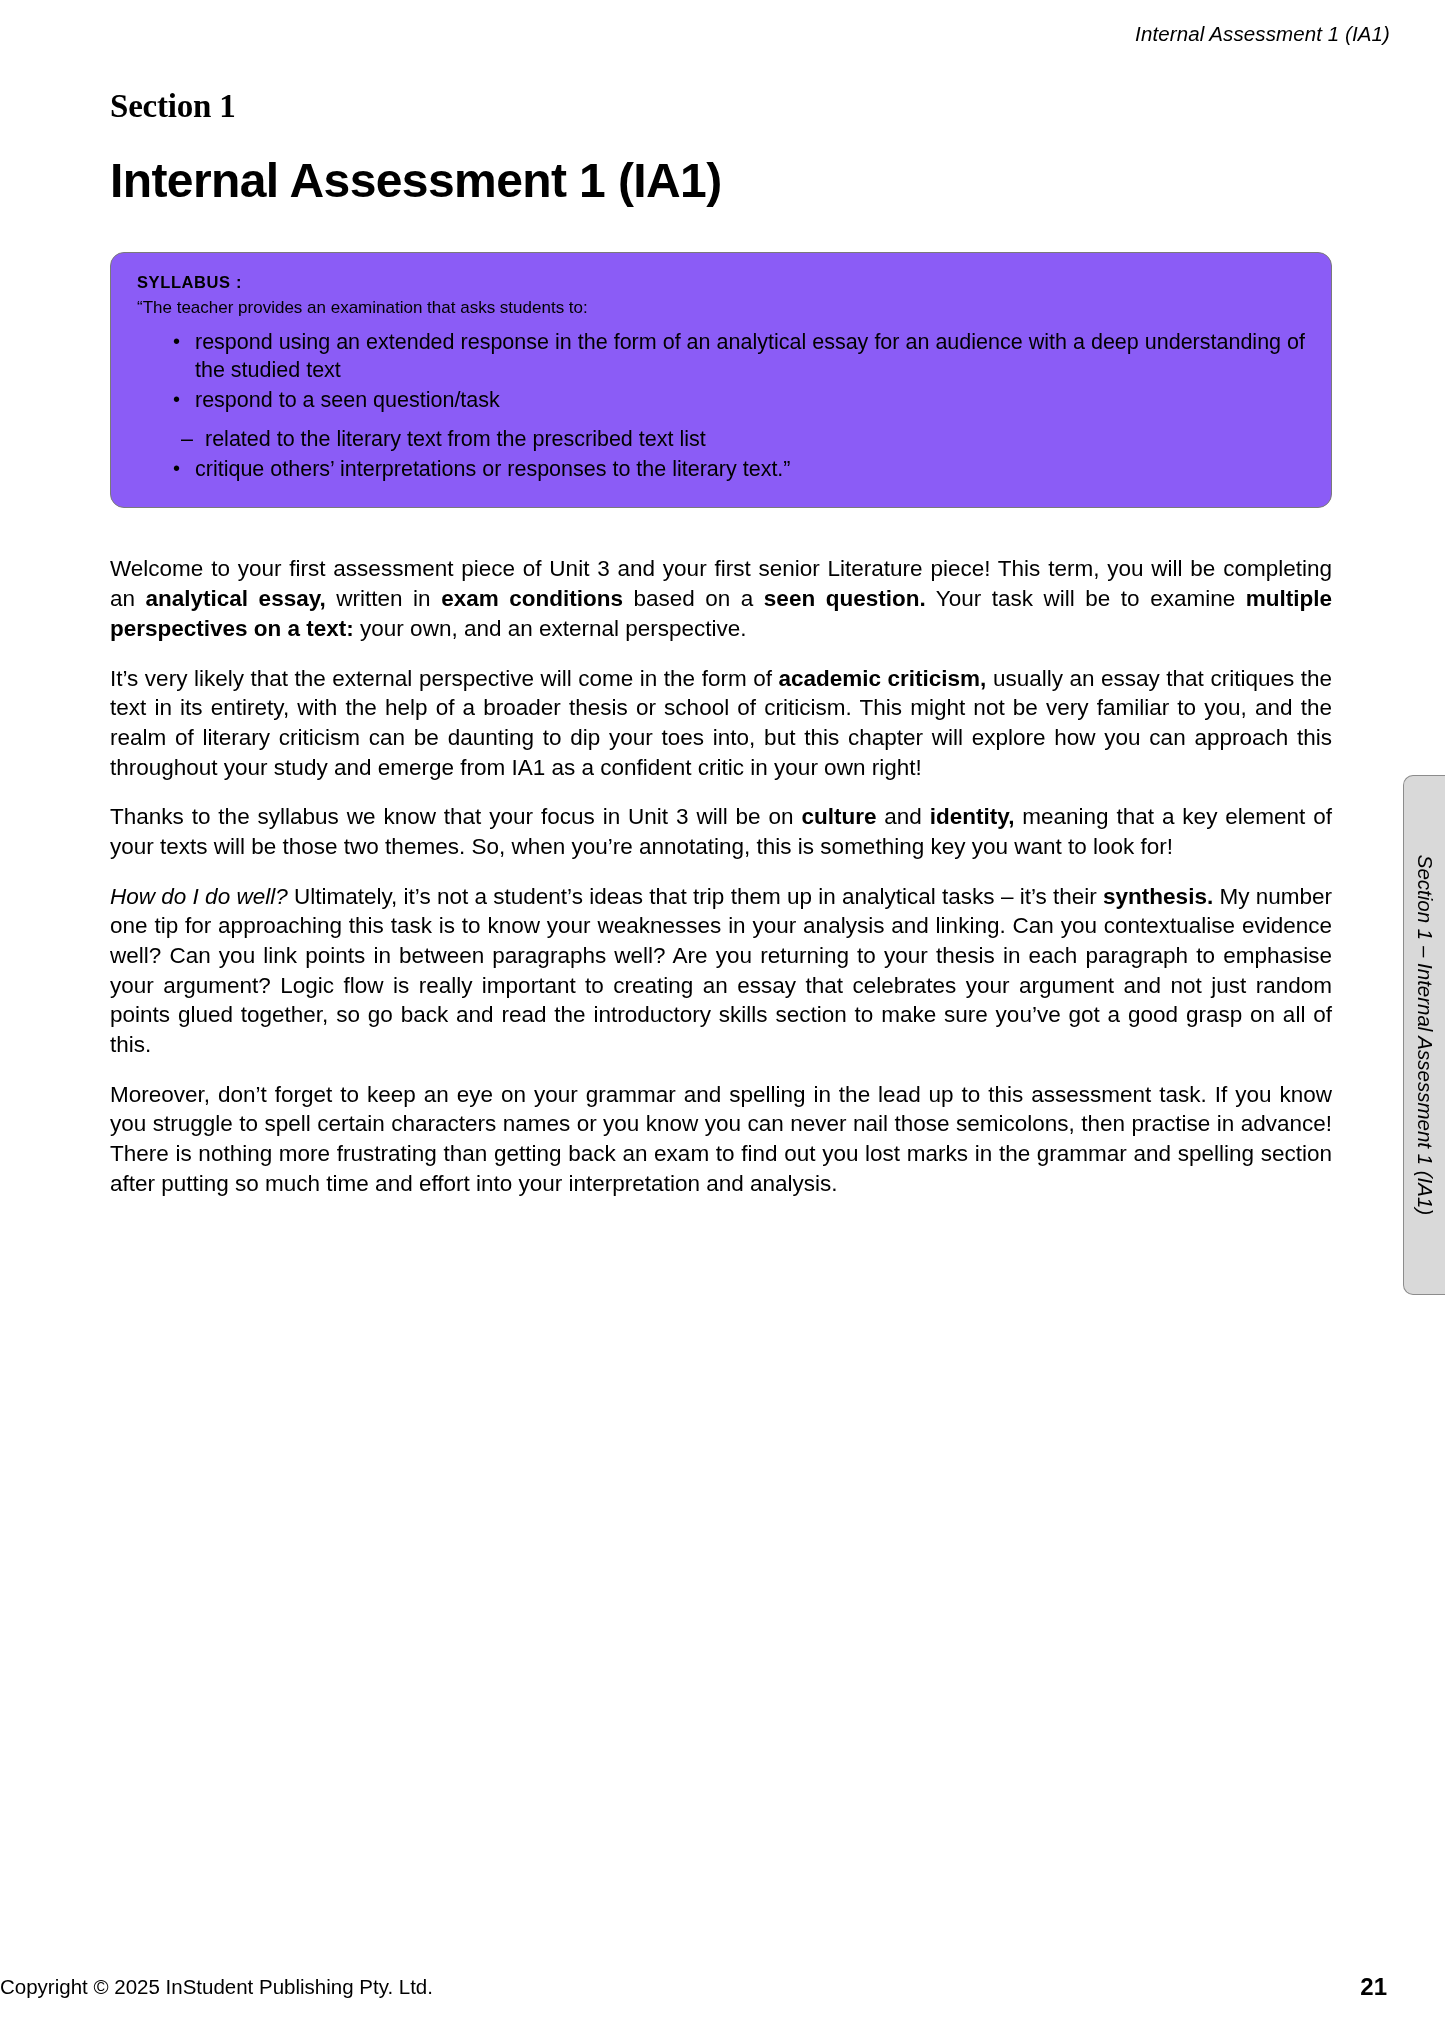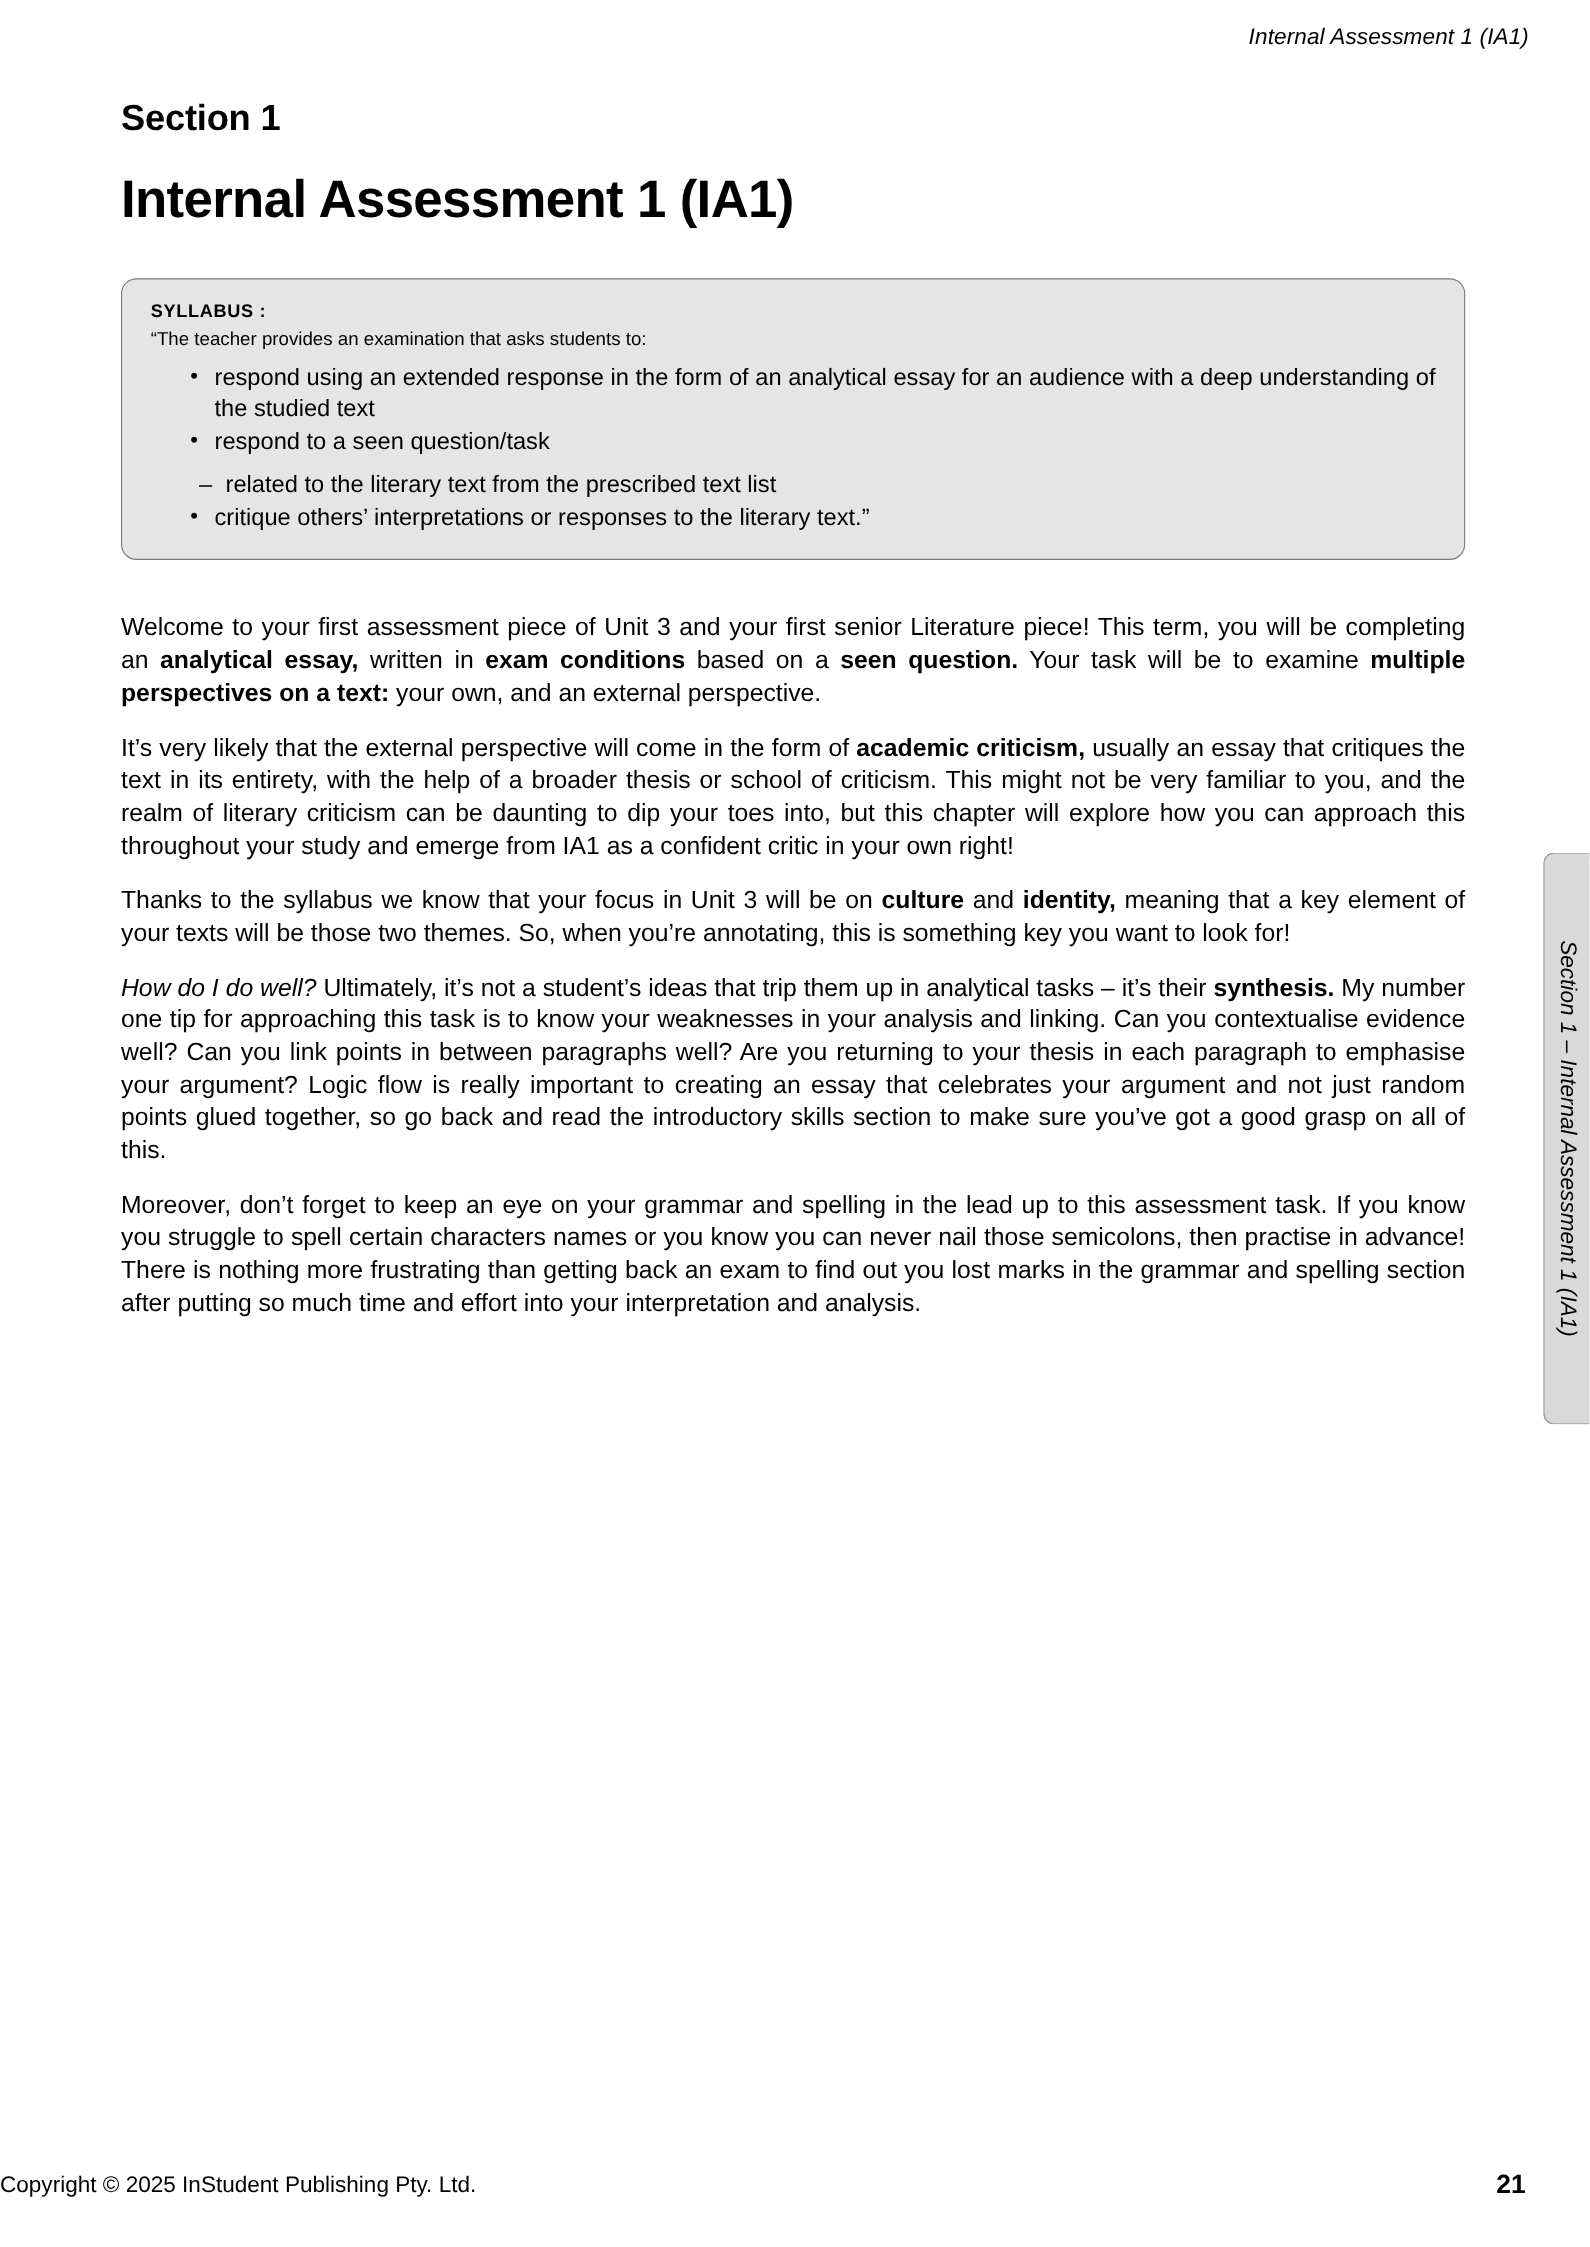--- a/index.html
+++ b/index.html
@@ -34,20 +34,21 @@
     position: absolute;
     left: 110px;
     top: 88px;
     width: 1222px;
   }
   h1.section-label {
     font-size: 33px;
     font-weight: bold;
     margin: 0 0 28px 0;
     letter-spacing: -0.2px;
+    font-family: Liberation Serif, serif;
   }
   h2.chapter-title {
     font-size: 48px;
     font-weight: bold;
     margin: 0 0 44px 0;
     letter-spacing: -0.6px;
   }
   .subhead {
     display: flex;
     align-items: baseline;
@@ -59,21 +60,21 @@
     width: 92px;
     flex: 0 0 92px;
   }
   .subhead .txt {
     font-size: 30px;
     font-weight: bold;
     letter-spacing: -0.2px;
   }
   
   .syllabus-box {
-    background: #e5e5e5;
+    background: #8b5cf6;
     border: 1.5px solid #7a7a7a;
     border-radius: 14px;
     padding: 20px 26px 22px 26px;
     box-sizing: border-box;
     margin-bottom: 46px;
   }
   .syllabus-label {
     font-size: 16.5px;
     font-weight: bold;
     letter-spacing: 0.6px;

